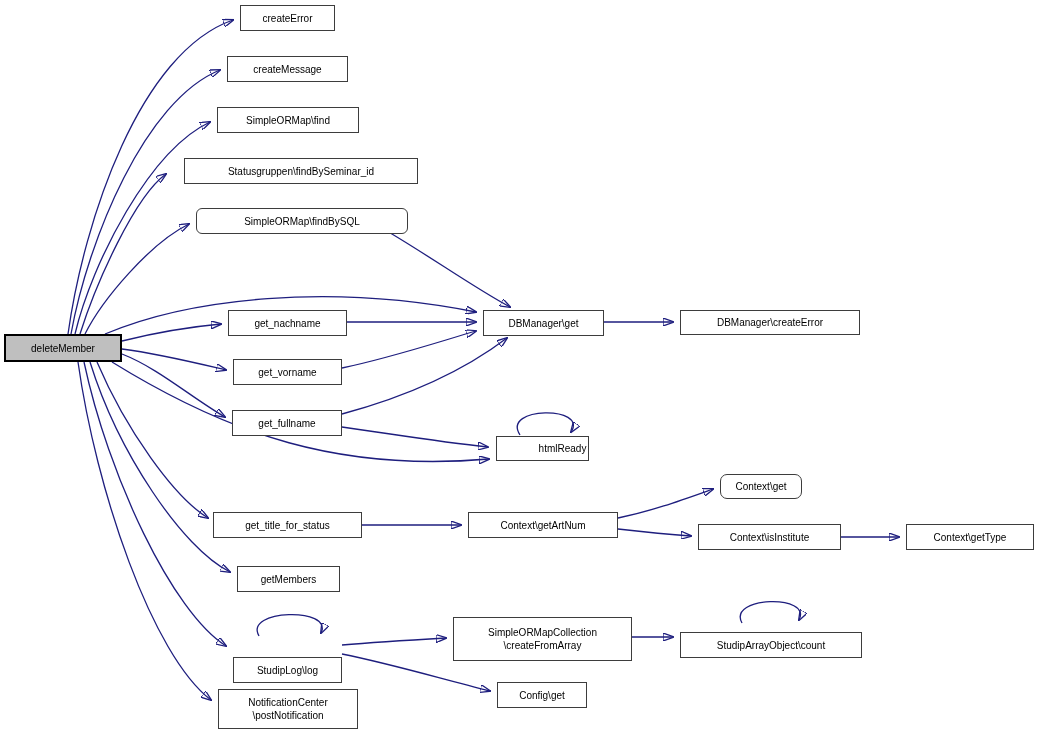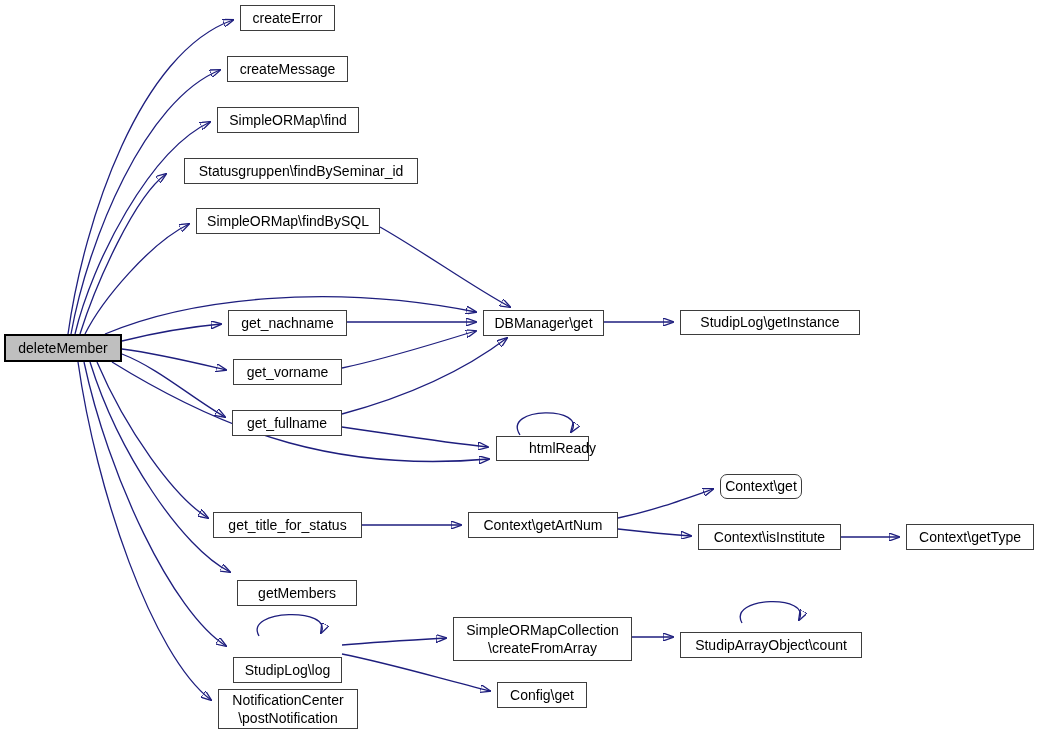--- a/index.html
+++ b/index.html
@@ -23,21 +23,21 @@
   }
   .node {
     position: absolute;
     box-sizing: border-box;
     background: #ffffff;
     border: 1.5px solid #3d3d3d;
     display: flex;
     align-items: center;
     justify-content: center;
     text-align: center;
-    font-size: 14px;
+    font-size: 10px;
     color: #000000;
     white-space: pre-line;
     line-height: 1.3;
     cursor: pointer;
   }
   .node.focus {
     background: #bfbfbf;
     border: 2px solid #000000;
     cursor: default;
   }
@@ -84,37 +84,37 @@
     <path marker-end="url(#arrow)" d="M 632 637 C 648 637, 660 637, 673 637"></path>
     <path marker-end="url(#arrow)" d="M 742 623 C 727 596, 813 594, 799 620"></path>
   </svg>
 
   <div class="node focus" style="left:4px; top:334px; width:118px; height:28px;">deleteMember</div>
 
   <div class="node" style="left:240px; top:5px; width:95px; height:26px;">createError</div>
   <div class="node" style="left:227px; top:56px; width:121px; height:26px;">createMessage</div>
   <div class="node" style="left:217px; top:107px; width:142px; height:26px;">SimpleORMap\find</div>
   <div class="node" style="left:172px; top:158px; width:234px; height:26px;margin-left:12px;">Statusgruppen\findBySeminar_id</div>
-  <div class="node" style="left:196px; top:208px; width:184px; height:26px;">SimpleORMap\findBySQL</div>
+  <div class="node" style="left:196px; top:208px; width:212px; height:26px;border-radius:6px;">SimpleORMap\findBySQL</div>
   <div class="node" style="left:228px; top:310px; width:119px; height:26px;">get_nachname</div>
   <div class="node" style="left:233px; top:359px; width:109px; height:26px;">get_vorname</div>
   <div class="node" style="left:232px; top:410px; width:110px; height:26px;">get_fullname</div>
   <div class="node" style="left:213px; top:512px; width:149px; height:26px;">get_title_for_status</div>
-  <div class="node" style="left:237px; top:580px; width:120px; height:26px;">getMembers</div>
+  <div class="node" style="left:237px; top:566px; width:103px; height:26px;">getMembers</div>
   <div class="node" style="left:233px; top:637px; width:109px; height:26px;margin-top:20px;">StudipLog\log</div>
   <div class="node" style="left:218px; top:689px; width:140px; height:40px;">NotificationCenter
 \postNotification</div>
 
   <div class="node" style="left:483px; top:310px; width:121px; height:26px;">DBManager\get</div>
   <div class="node" style="left:496px; top:436px; width:93px; height:25px;padding-left:40px;">htmlReady</div>
   <div class="node" style="left:468px; top:512px; width:150px; height:26px;">Context\getArtNum</div>
   <div class="node" style="left:453px; top:617px; width:179px; height:44px;">SimpleORMapCollection
 \createFromArray</div>
   <div class="node" style="left:497px; top:682px; width:90px; height:26px;">Config\get</div>
 
-  <div class="node" style="left:680px; top:310px; width:180px; height:25px;">StudipLog\getInstance</div>
+  <div class="node" style="left:680px; top:310px; width:180px; height:25px;">DBManager\createError</div>
   <div class="node" style="left:720px; top:474px; width:82px; height:25px;border-radius:7px;">Context\get</div>
   <div class="node" style="left:698px; top:524px; width:143px; height:26px;">Context\isInstitute</div>
   <div class="node" style="left:680px; top:624px; width:182px; height:26px;margin-top:8px;">StudipArrayObject\count</div>
 
   <div class="node" style="left:906px; top:524px; width:128px; height:26px;">Context\getType</div>
 
 </div>
 
 </body></html>

